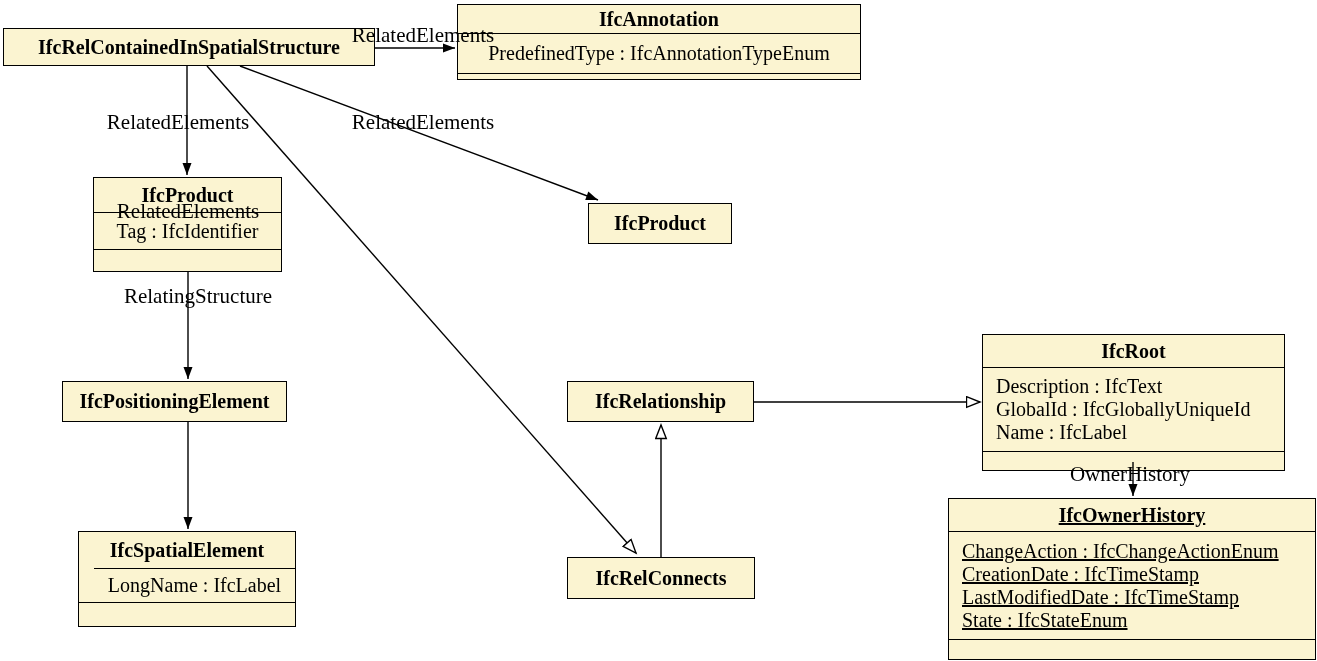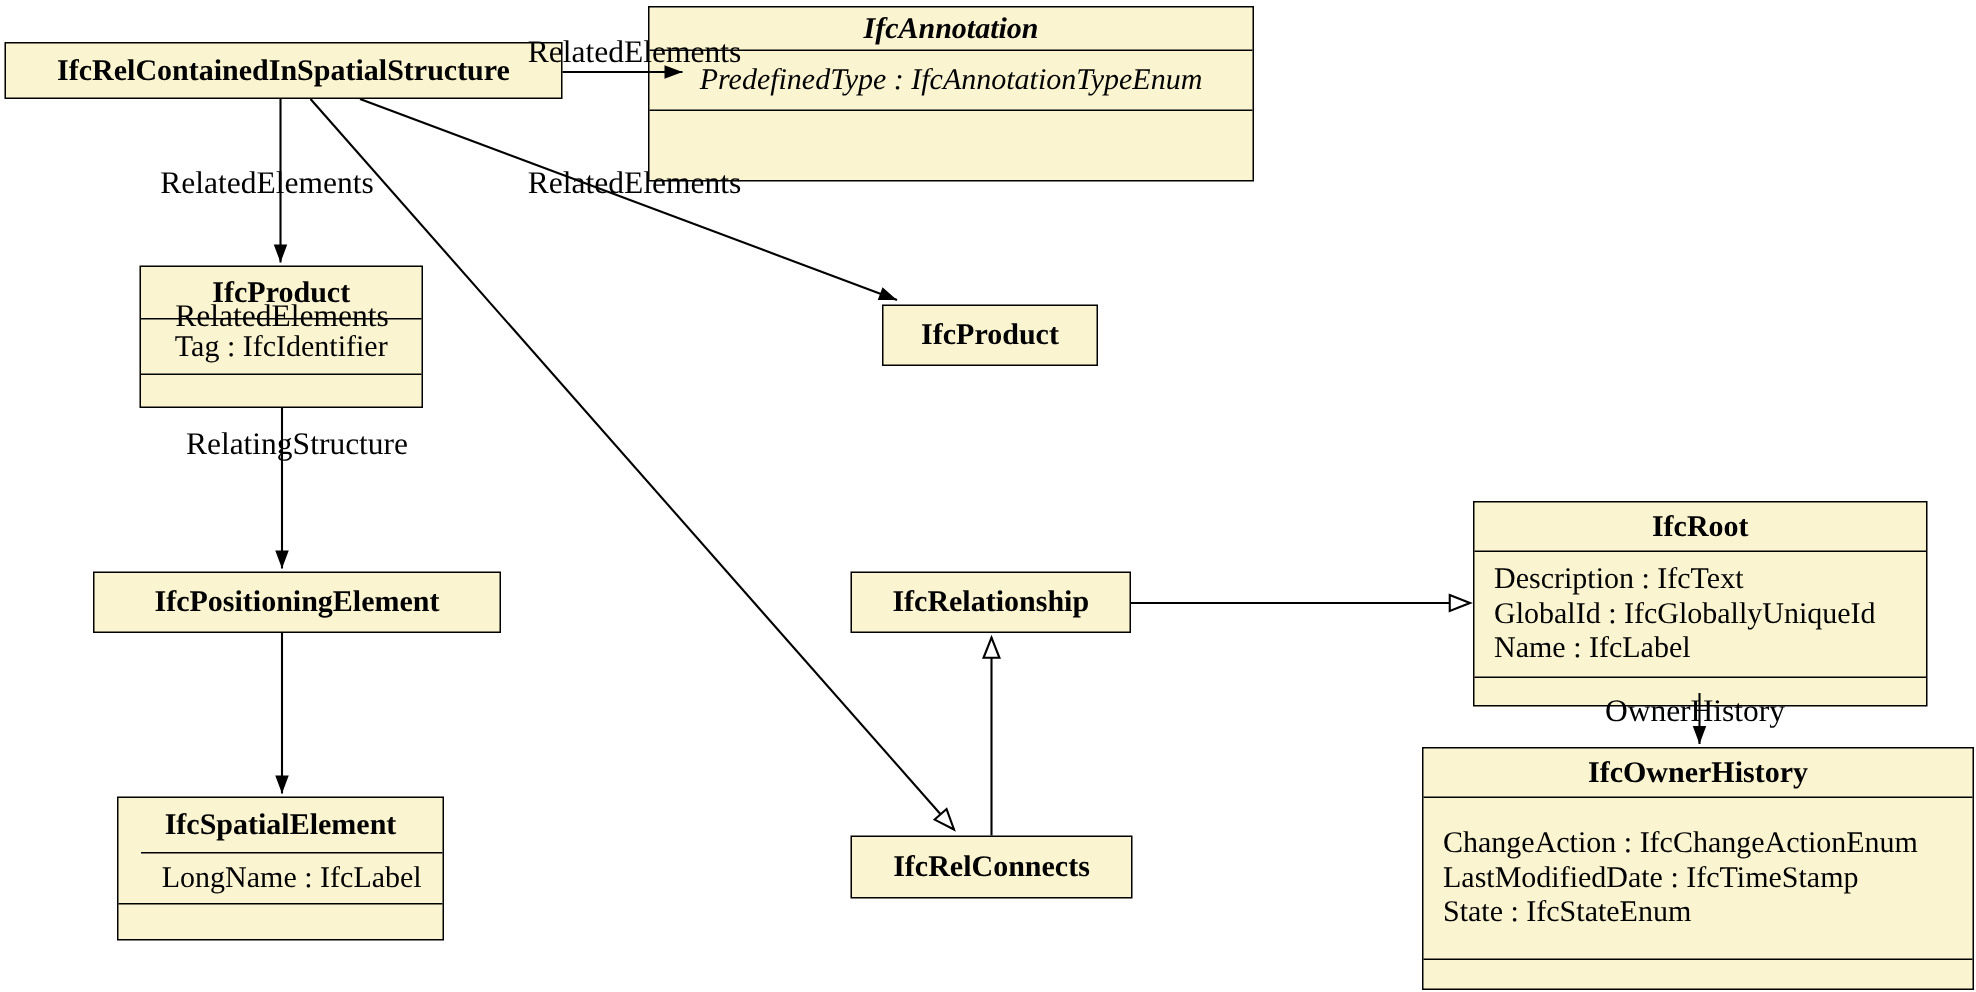--- a/index.html
+++ b/index.html
@@ -20,29 +20,29 @@
     flex:0 0 auto;border-top:1.3px solid #000;box-sizing:border-box;
     font-size:20px;line-height:23px;display:flex;flex-direction:column;justify-content:center;
     padding-left:13px;padding-right:4px;white-space:nowrap;
   }
   .uml-attrs.center{padding-left:0;padding-right:0;align-items:center;}
   .uml-empty{flex:1 1 auto;border-top:1.3px solid #000;}
   .attr-line{white-space:nowrap;}
 
   
   #c0{left:3px;top:28px;width:372px;height:38px;}
-  #c1{left:432px;top:4px;width:404px;height:117px;font-style:italic;}   #c1 .uml-title{flex:0 0 28px;} #c1 .uml-attrs{flex:0 0 40px;}
+  #c1{left:457px;top:4px;width:404px;height:76px;}   #c1 .uml-title{flex:0 0 28px;} #c1 .uml-attrs{flex:0 0 40px;}
   #c2{left:93px;top:177px;width:189px;height:95px;}  #c2 .uml-title{flex:0 0 34px;} #c2 .uml-attrs{flex:0 0 37px;}
   #c3{left:588px;top:203px;width:144px;height:41px;}
-  #c4{left:62px;top:381px;width:272px;height:41px;}
+  #c4{left:62px;top:381px;width:225px;height:41px;}
   #c5{left:78px;top:531px;width:218px;height:96px;}  #c5 .uml-title{flex:0 0 36px;font-family:Liberation Serif, serif;} #c5 .uml-attrs{flex:0 0 34px;margin-left:15px;}
   #c6{left:567px;top:381px;width:187px;height:41px;}
   #c7{left:567px;top:557px;width:188px;height:42px;}
   #c8{left:982px;top:334px;width:303px;height:137px;} #c8 .uml-title{flex:0 0 32px;} #c8 .uml-attrs{flex:0 0 84px;}
-  #c9{left:948px;top:498px;width:368px;height:162px;} #c9 .uml-title{flex:0 0 32px;} #c9 .uml-attrs{flex:0 0 108px;}
+  #c9{left:948px;top:498px;width:368px;height:162px;text-decoration:underline;} #c9 .uml-title{flex:0 0 32px;} #c9 .uml-attrs{flex:0 0 108px;}
 
   .edge-label{
     position:absolute;z-index:3;font-size:21px;white-space:nowrap;
     transform:translate(-50%,-50%);pointer-events:none;
   }
   #lbl-re1{left:423px;top:35px;}
   #lbl-re2{left:178px;top:122px;}
   #lbl-re3{left:423px;top:122px;}
   #lbl-re4{left:188px;top:211px;}
   #lbl-rs{left:198px;top:296px;}
@@ -124,20 +124,21 @@
       <div class="attr-line">GlobalId : IfcGloballyUniqueId</div>
       <div class="attr-line">Name : IfcLabel</div>
     </div>
     <div class="uml-empty"></div>
   </div>
 
   <div class="uml-class" id="c9">
     <div class="uml-title">IfcOwnerHistory</div>
     <div class="uml-attrs">
       <div class="attr-line">ChangeAction : IfcChangeActionEnum</div>
+      <div class="attr-line">CreationDate : IfcTimeStamp</div>
       <div class="attr-line">LastModifiedDate : IfcTimeStamp</div>
       <div class="attr-line">State : IfcStateEnum</div>
     </div>
     <div class="uml-empty"></div>
   </div>
 
   <div class="edge-label" id="lbl-re1">RelatedElements</div>
   <div class="edge-label" id="lbl-re2">RelatedElements</div>
   <div class="edge-label" id="lbl-re3">RelatedElements</div>
   <div class="edge-label" id="lbl-re4">RelatedElements</div>

